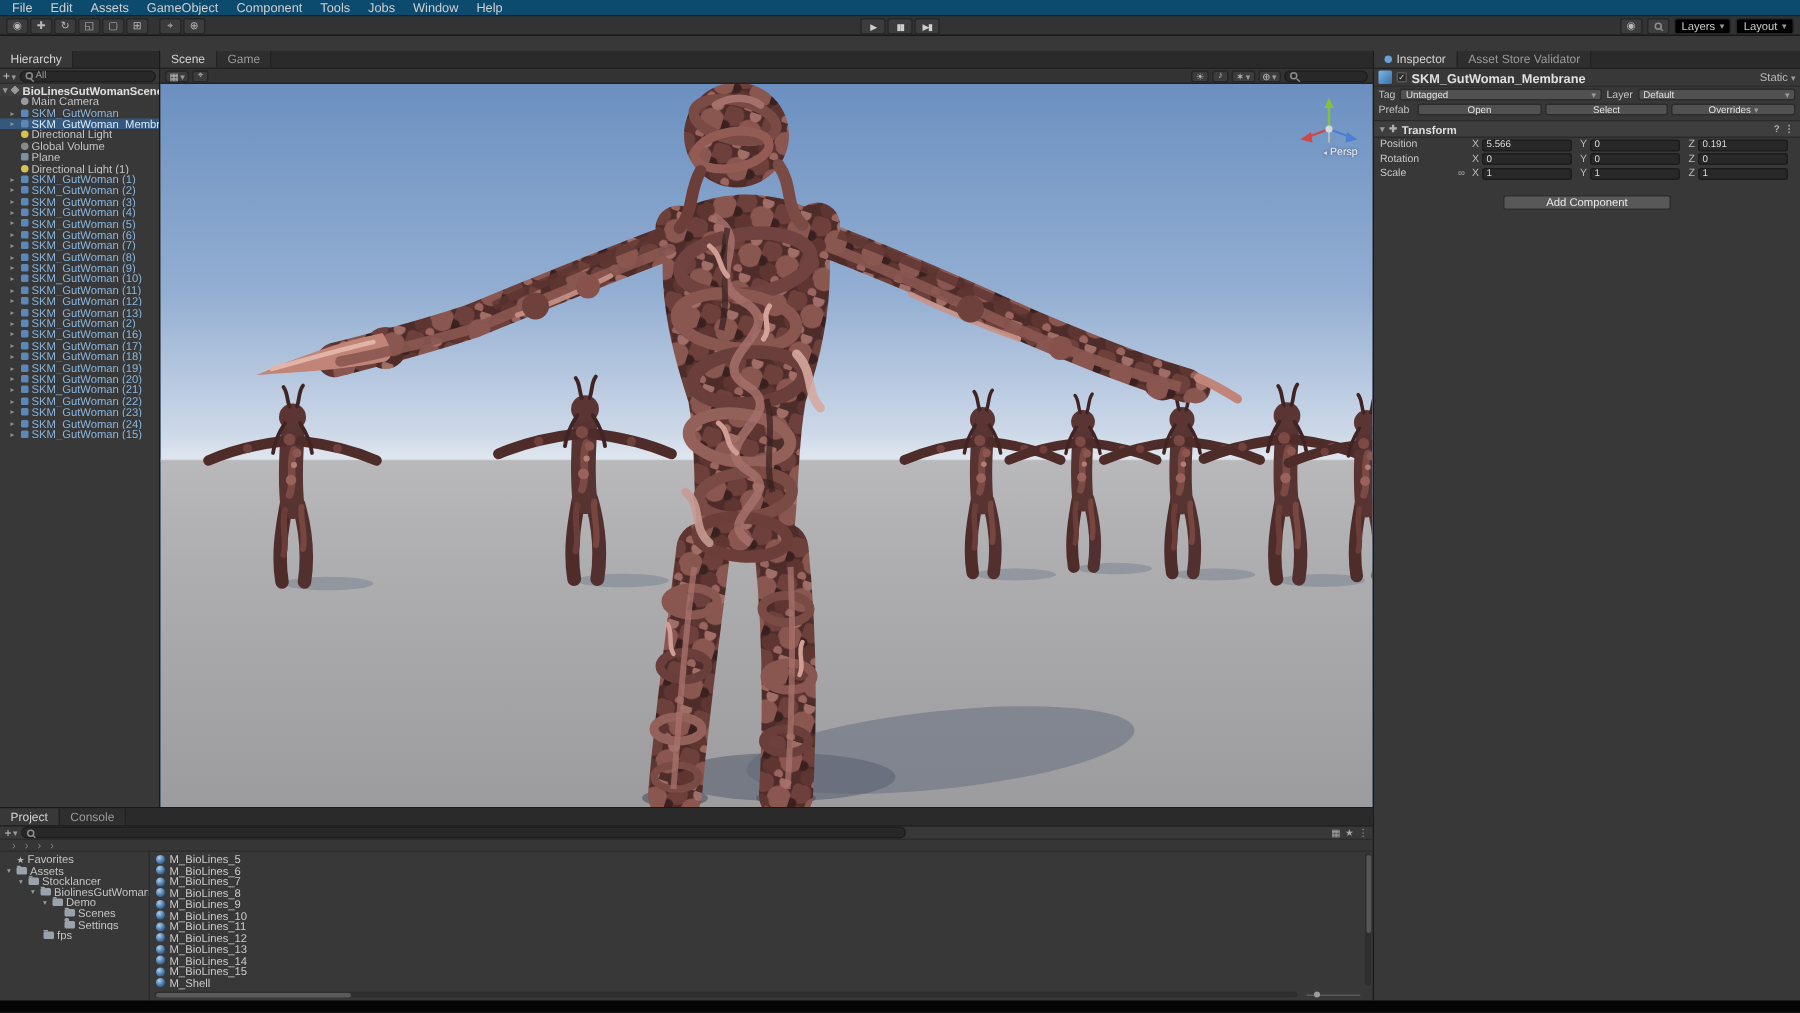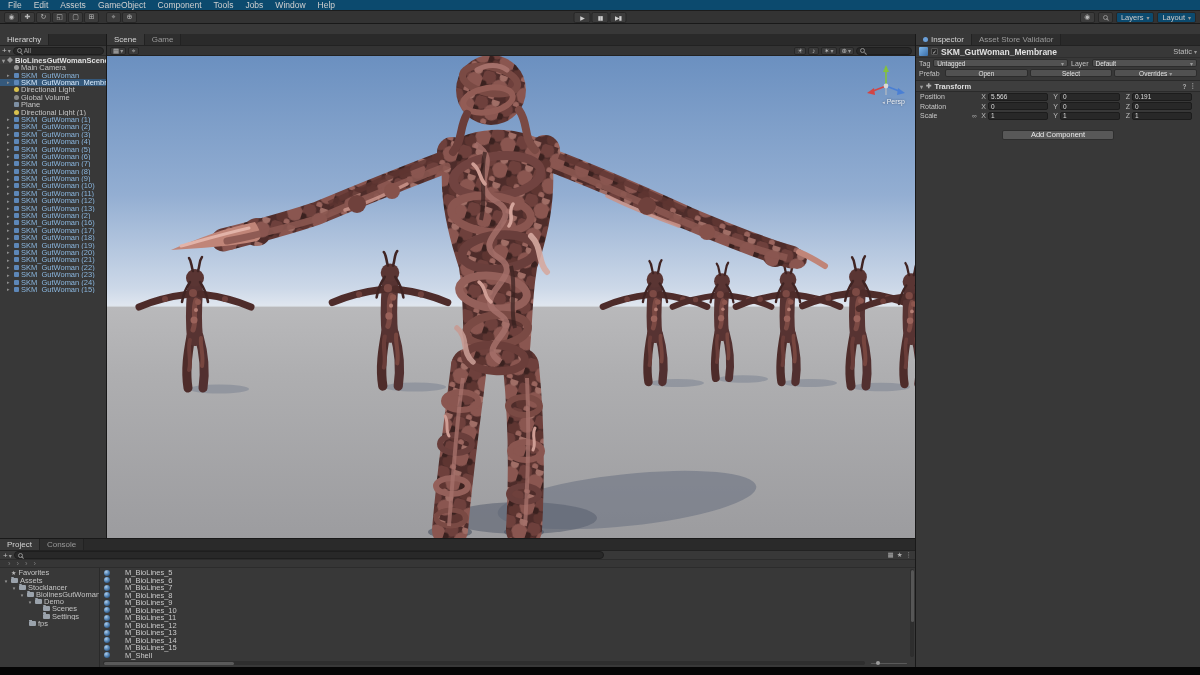--- a/index.html
+++ b/index.html
@@ -18,21 +18,21 @@
 .menu-item{padding:0 6px;height:100%;display:flex;align-items:center;}
 
 
 .toolbar{height:13px;background:#333;border-bottom:1px solid #191919;display:flex;align-items:center;padding:0 4px;position:relative;}
 .tool-group{display:flex;gap:1px;align-items:center;}
 .tool-btn{width:15px;height:11px;background:#3c3c3c;border:1px solid #272727;border-radius:2px;color:#b8b8b8;font-size:7px;display:flex;align-items:center;justify-content:center;}
 .tool-sep{width:5px;}
 .play-group{position:absolute;left:50%;top:1px;transform:translateX(-50%);display:flex;gap:1px;}
 .play-btn{width:17px;height:11px;background:#3c3c3c;border:1px solid #272727;border-radius:2px;color:#cfcfcf;font-size:6px;display:flex;align-items:center;justify-content:center;letter-spacing:-1px;}
 .tb-right{margin-left:auto;display:flex;gap:3px;align-items:center;}
-.dd-btn{height:11px;background:#0c4a6e;border:1px solid #272727;border-radius:2px;color:#cccccc;font-size:7.5px;display:flex;align-items:center;gap:3px;padding:0 4px;}
+.dd-btn{height:11px;background:#000000;border:1px solid #272727;border-radius:2px;color:#cccccc;font-size:7.5px;display:flex;align-items:center;gap:3px;padding:0 4px;}
 .caret{font-size:6px;color:#9a9a9a;}
 .mag{width:5px;height:5px;border:1px solid #8d8d8d;border-radius:50%;position:relative;flex:0 0 auto;}
 .mag::after{content:"";position:absolute;width:3px;height:1px;background:#8d8d8d;transform:rotate(45deg);right:-2.5px;bottom:-1.5px;}
 
 
 .main{position:absolute;top:34px;left:0;width:1200px;height:633px;display:flex;}
 .left-col{width:916px;display:flex;flex-direction:column;border-right:1px solid #191919;}
 .top-row{height:504px;display:flex;min-height:0;}
 .bottom-strip{position:absolute;left:0;bottom:0;width:1200px;height:8px;background:#050505;}
 
@@ -116,21 +116,21 @@
 .p-row{height:7.1px;display:flex;align-items:center;gap:2px;font-size:7.5px;color:#c4c4c4;white-space:nowrap;overflow:hidden;}
 .p-row.selected{background:#35597c;color:#fff;}
 .p-arrow{width:6px;font-size:5px;color:#9a9a9a;text-align:center;flex:0 0 auto;}
 .p-row.open .p-arrow::before{content:"▾";}
 .p-row.closed .p-arrow::before{content:"▸";}
 .folder-ico{width:7px;height:5px;background:#9aa2ab;border-radius:1px;position:relative;flex:0 0 auto;}
 .folder-ico::before{content:"";position:absolute;top:-1.5px;left:0;width:3px;height:1.5px;background:#9aa2ab;border-radius:1px 1px 0 0;}
 .fav-row{height:7px;display:flex;align-items:center;gap:2px;padding-left:3px;font-size:7.5px;color:#c4c4c4;margin-bottom:1px;}
 .star-ico{color:#b8b8b8;font-size:6px;}
 .proj-files{flex:1;position:relative;padding-top:1px;overflow:hidden;}
-.f-row{height:7.5px;display:flex;align-items:center;gap:15px;padding-left:4px;font-size:7.5px;color:#cacaca;}
+.f-row{height:7.5px;display:flex;align-items:center;gap:3px;padding-left:4px;font-size:7.5px;color:#cacaca;}
 .mat-ico{width:6px;height:6px;border-radius:50%;background:radial-gradient(circle at 35% 30%,#aecfee,#4879ab 55%,#1f3c5c);flex:0 0 auto;}
 .hscroll{position:absolute;left:103px;right:50px;bottom:2px;height:4px;background:#2e2e2e;border-radius:2px;}
 .hscroll .thumb{position:absolute;left:1px;top:0.5px;width:130px;height:3px;background:#5a5a5a;border-radius:2px;}
 .vscroll{position:absolute;right:1px;top:1px;width:4px;height:88px;background:#2e2e2e;border-radius:2px;}
 .vscroll .thumb{position:absolute;top:1px;left:0.5px;width:3px;height:52px;background:#565656;border-radius:2px;}
 .zoom-slider{position:absolute;right:8px;bottom:2px;width:36px;height:4px;}
 .zoom-track{position:absolute;top:1.5px;width:100%;height:1.5px;background:#5a5a5a;border-radius:1px;}
 .zoom-knob{position:absolute;left:5px;top:0;width:4px;height:4px;border-radius:50%;background:#9c9c9c;}
 </style>
 </head>

